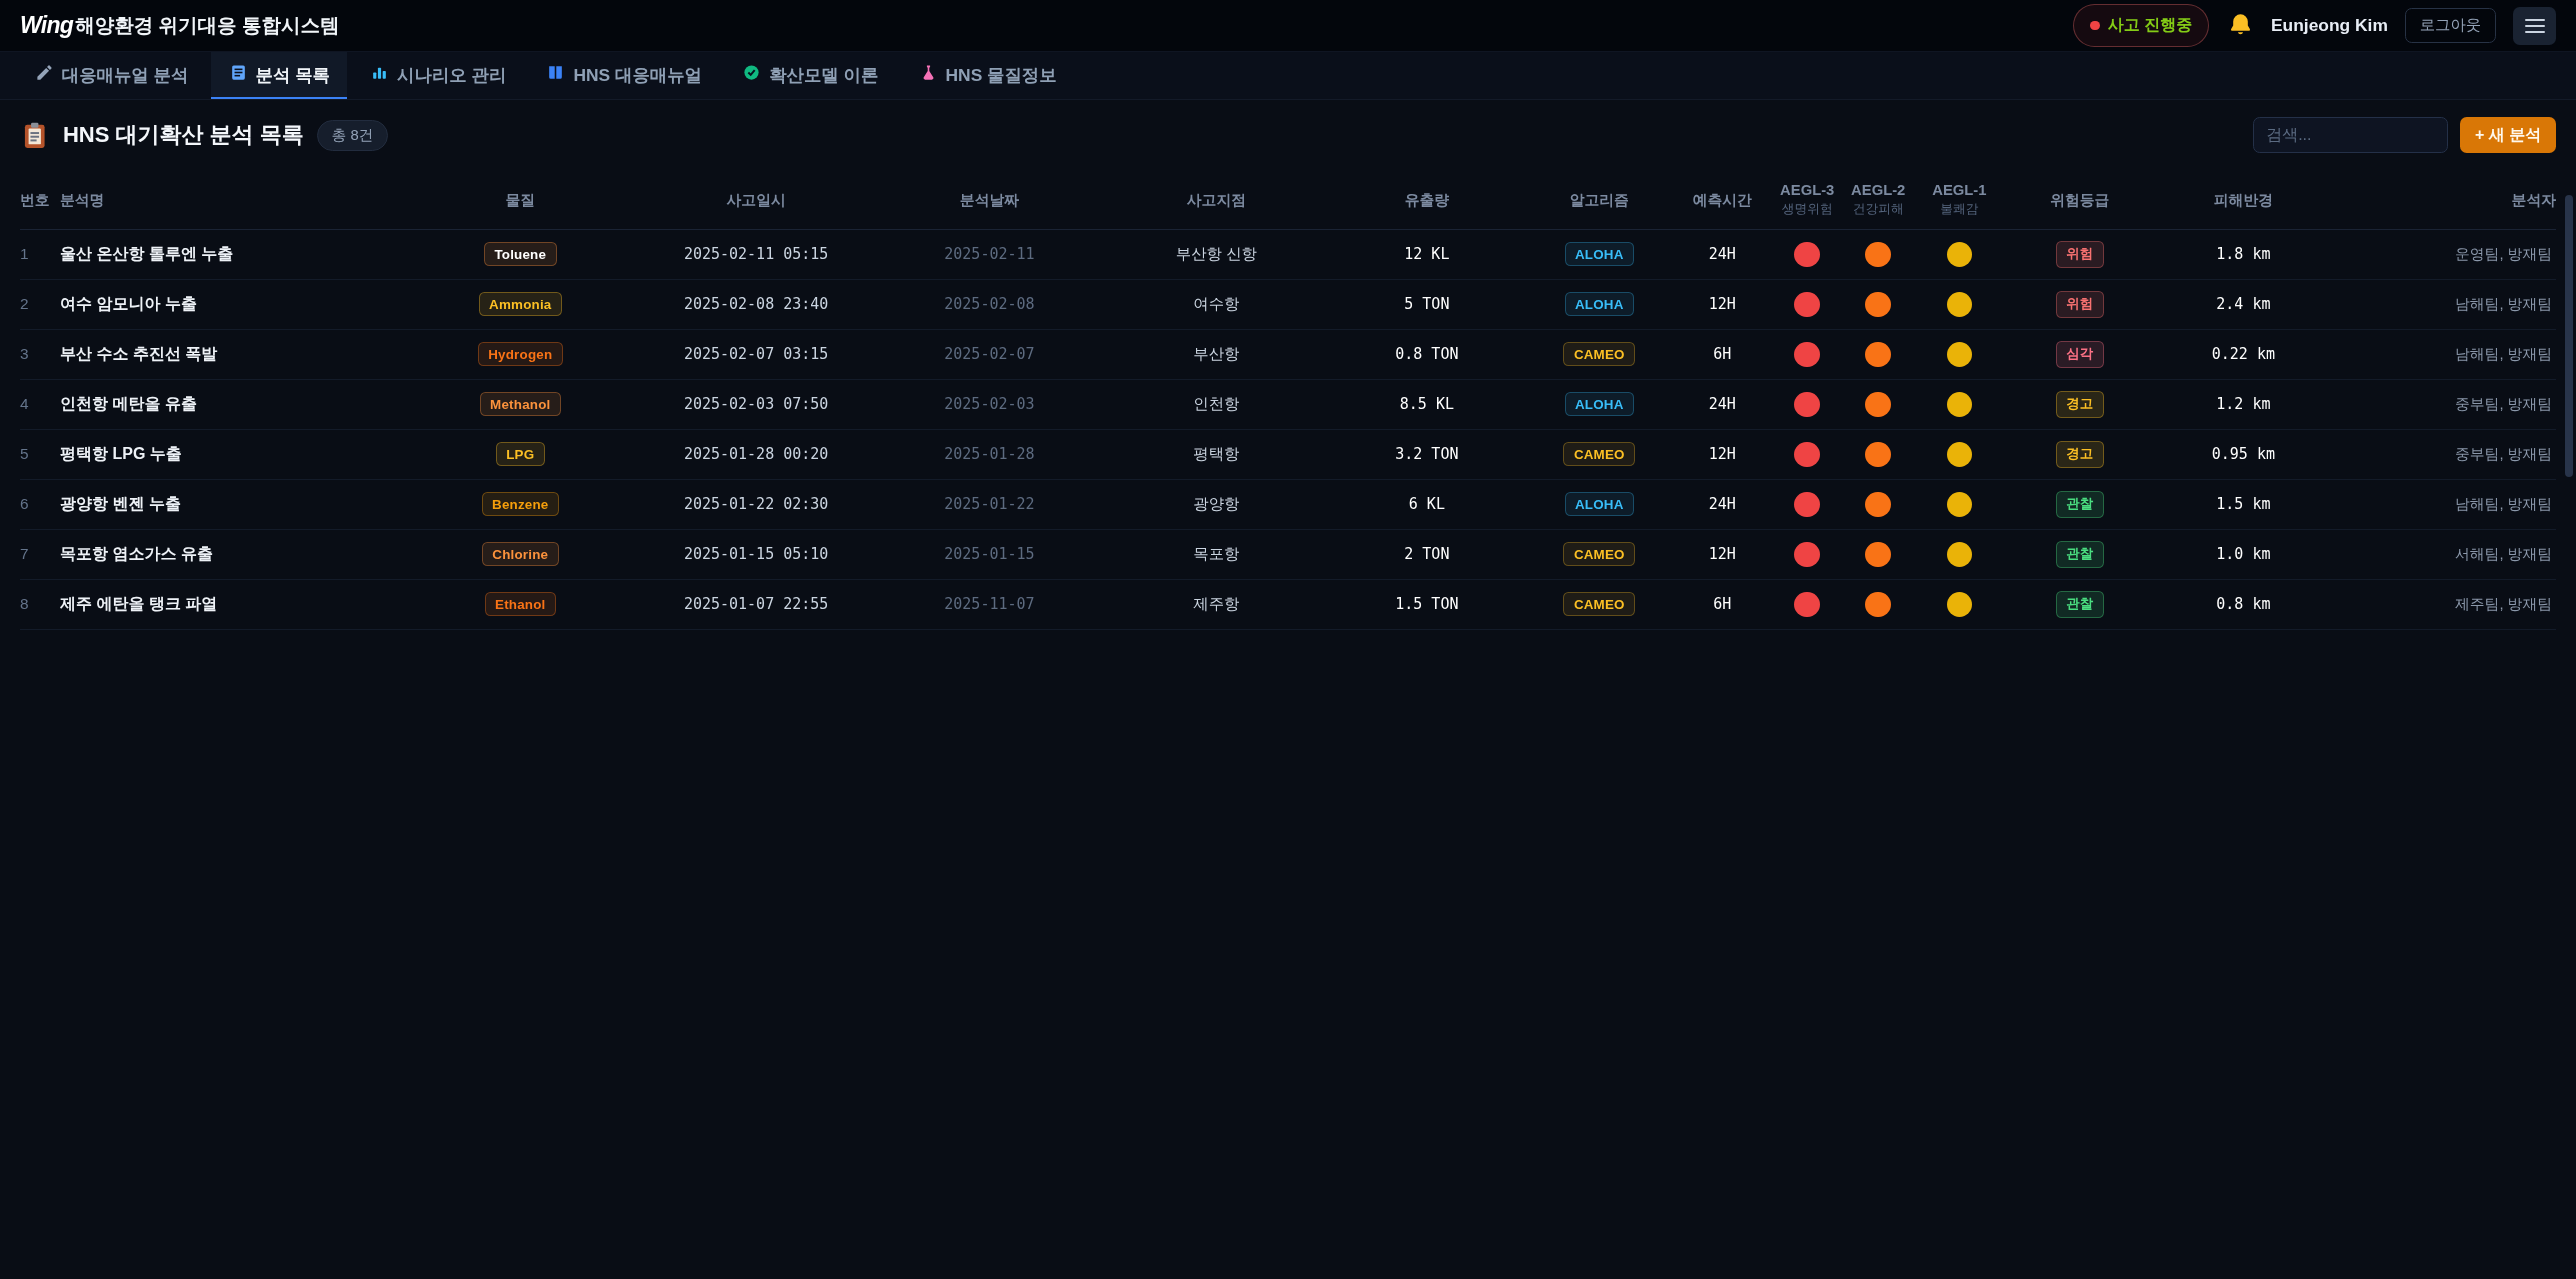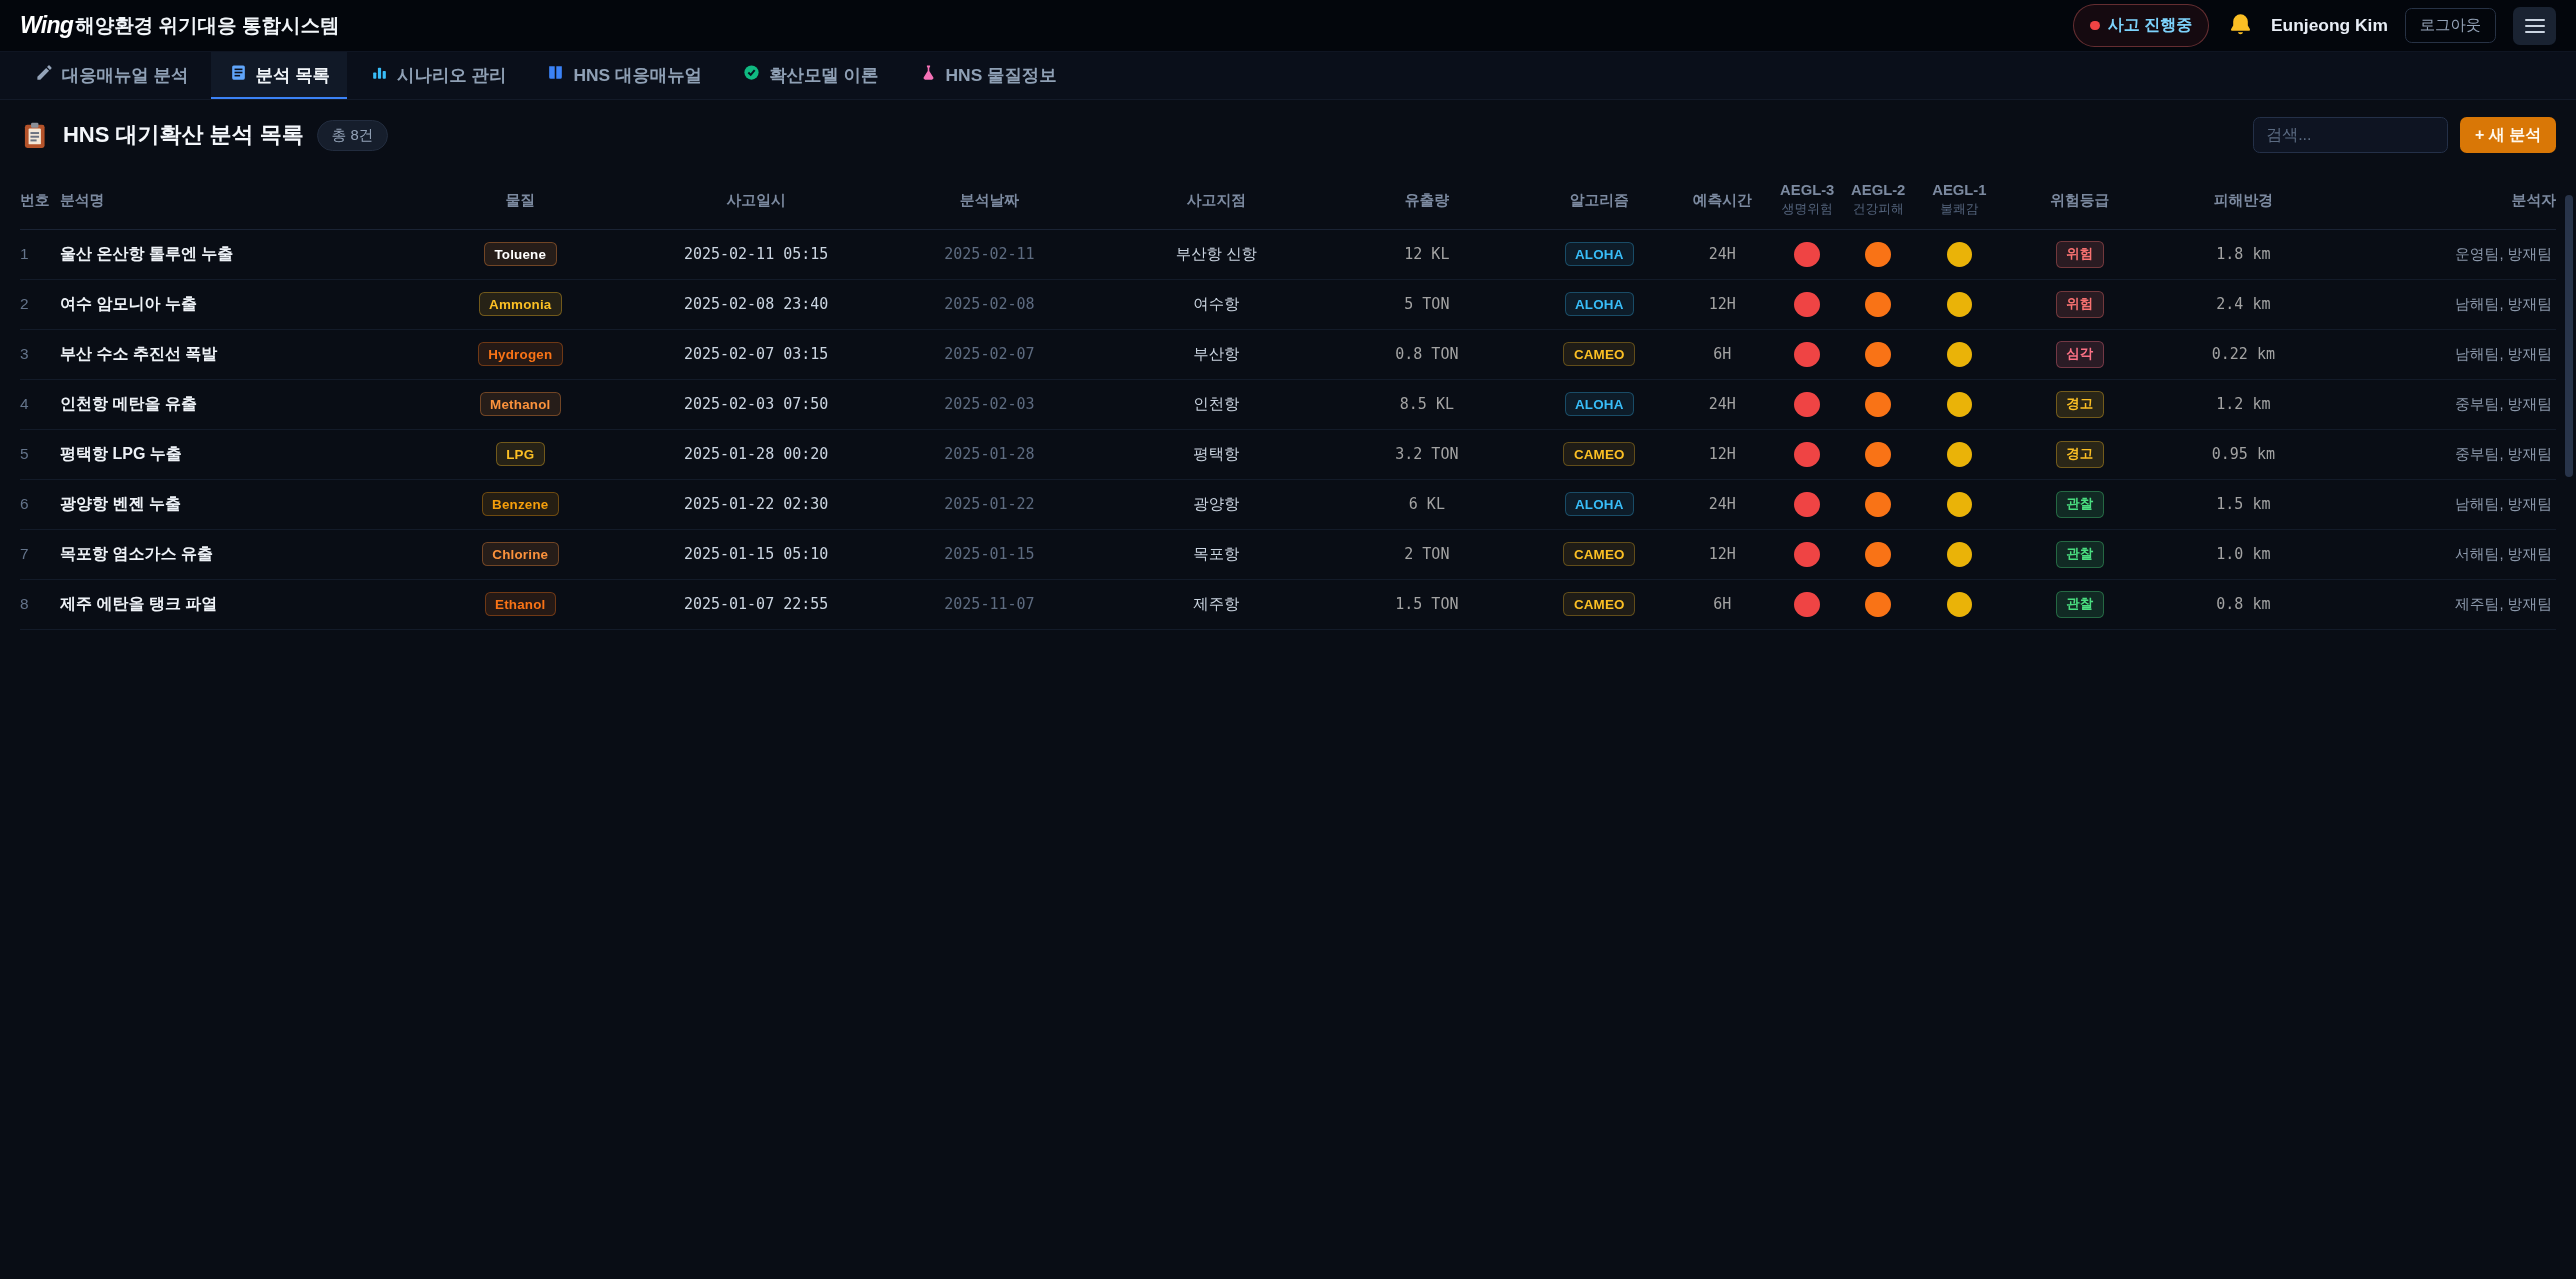--- a/index.html
+++ b/index.html
@@ -17,21 +17,21 @@
   .logo { font-size: 23px; font-weight: 800; font-style: italic; letter-spacing: -0.7px;
           color: #ffffff; cursor: pointer; }
   .brand-name { font-size: 19.5px; font-weight: 700; color: #f1f5f9; white-space: nowrap; }
   .mainmenu { display: flex; align-items: center; gap: 5.4px; margin-left: 43px; }
   .nav-item { font-size: 18px; font-weight: 600; color: #d7dee8; padding: 8px 17.4px;
               border-radius: 8px; cursor: pointer; white-space: nowrap; }
   .nav-item.active { color: #2dd4bf; background: rgba(45,212,191,0.10); }
   .nav-item.accent { color: #8b9cf8; }
   .top-right { margin-left: auto; display: flex; align-items: center; gap: 17.4px; }
   .incident-badge { display: flex; align-items: center; gap: 8px; font-size: 16px; font-weight: 600;
-                    color: #7dd3fc; border: 0.7px solid rgba(248,113,113,0.35);
+                    color: #84cc16; border: 0.7px solid rgba(248,113,113,0.35);
                     background: rgba(239,68,68,0.08); border-radius: 670px; padding: 10px 16px; cursor: pointer; }
   .status-dot { width: 9.4px; height: 9.4px; border-radius: 50%; background: #ef4444; }
   .bell-btn { background: none; border: none; padding: 0; cursor: pointer; line-height: 0; }
   .bell-btn svg { width: 27px; height: 27px; }
   .user-name { font-size: 17.4px; font-weight: 600; color: #e8edf5; cursor: pointer; }
   .logout-btn { font-size: 15.4px; color: #94a3b8; background: transparent; border: 0.7px solid #273245;
                 border-radius: 6.7px; padding: 6px 13.4px; cursor: pointer; font-family: inherit; }
   .hamburger-btn { width: 43px; height: 38px; background: #1a2332; border: none; border-radius: 6.7px;
                    display: flex; flex-direction: column; gap: 4px; align-items: center;
                    justify-content: center; cursor: pointer; }
@@ -67,21 +67,21 @@
   .thead { height: 59px; border-bottom: 0.7px solid #1a2334; color: #7c8aa0;
            font-size: 14.8px; font-weight: 600; }
   .th { line-height: 1.25; }
   .aegl-sub { display: block; font-size: 12.7px; color: #55657e; font-weight: 400; margin-top: 2.7px; }
   .tr { height: 50px; border-bottom: 0.7px solid #131b29; cursor: pointer; }
   .td { font-size: 16px; color: #cbd5e1; overflow: hidden; text-overflow: ellipsis; white-space: nowrap; }
   .c-no { color: #64748b; font-size: 15.4px; }
   .c-name { color: #eef2f7; font-weight: 600; padding-right: 10.7px; }
   .mono { font-family: "DejaVu Sans Mono", "Liberation Mono", monospace; font-size: 15px; }
   .c-dim { color: #5d6b80; }
-  .c-strong { color: #a3a3a3; }
+  .c-strong { color: #ffffff; }
   .c-loc { color: #cbd5e1; font-size: 15.4px; }
   .c-analyst { color: #8b98ab; font-size: 14.8px; padding-right: 4px; }
   .center { text-align: center; }
   .right { text-align: right; }
   .badge { display: inline-block; font-size: 13.4px; font-weight: 700; padding: 3.4px 9.4px;
            border-radius: 5.4px; border: 0.7px solid transparent; letter-spacing: 0.2px; }
   .circle { display: inline-block; width: 25.5px; height: 25.5px; border-radius: 50%; vertical-align: middle; }
 
   
   .scrollbar-thumb { position: absolute; right: 2.7px; top: 195px; width: 8px; height: 282px;

